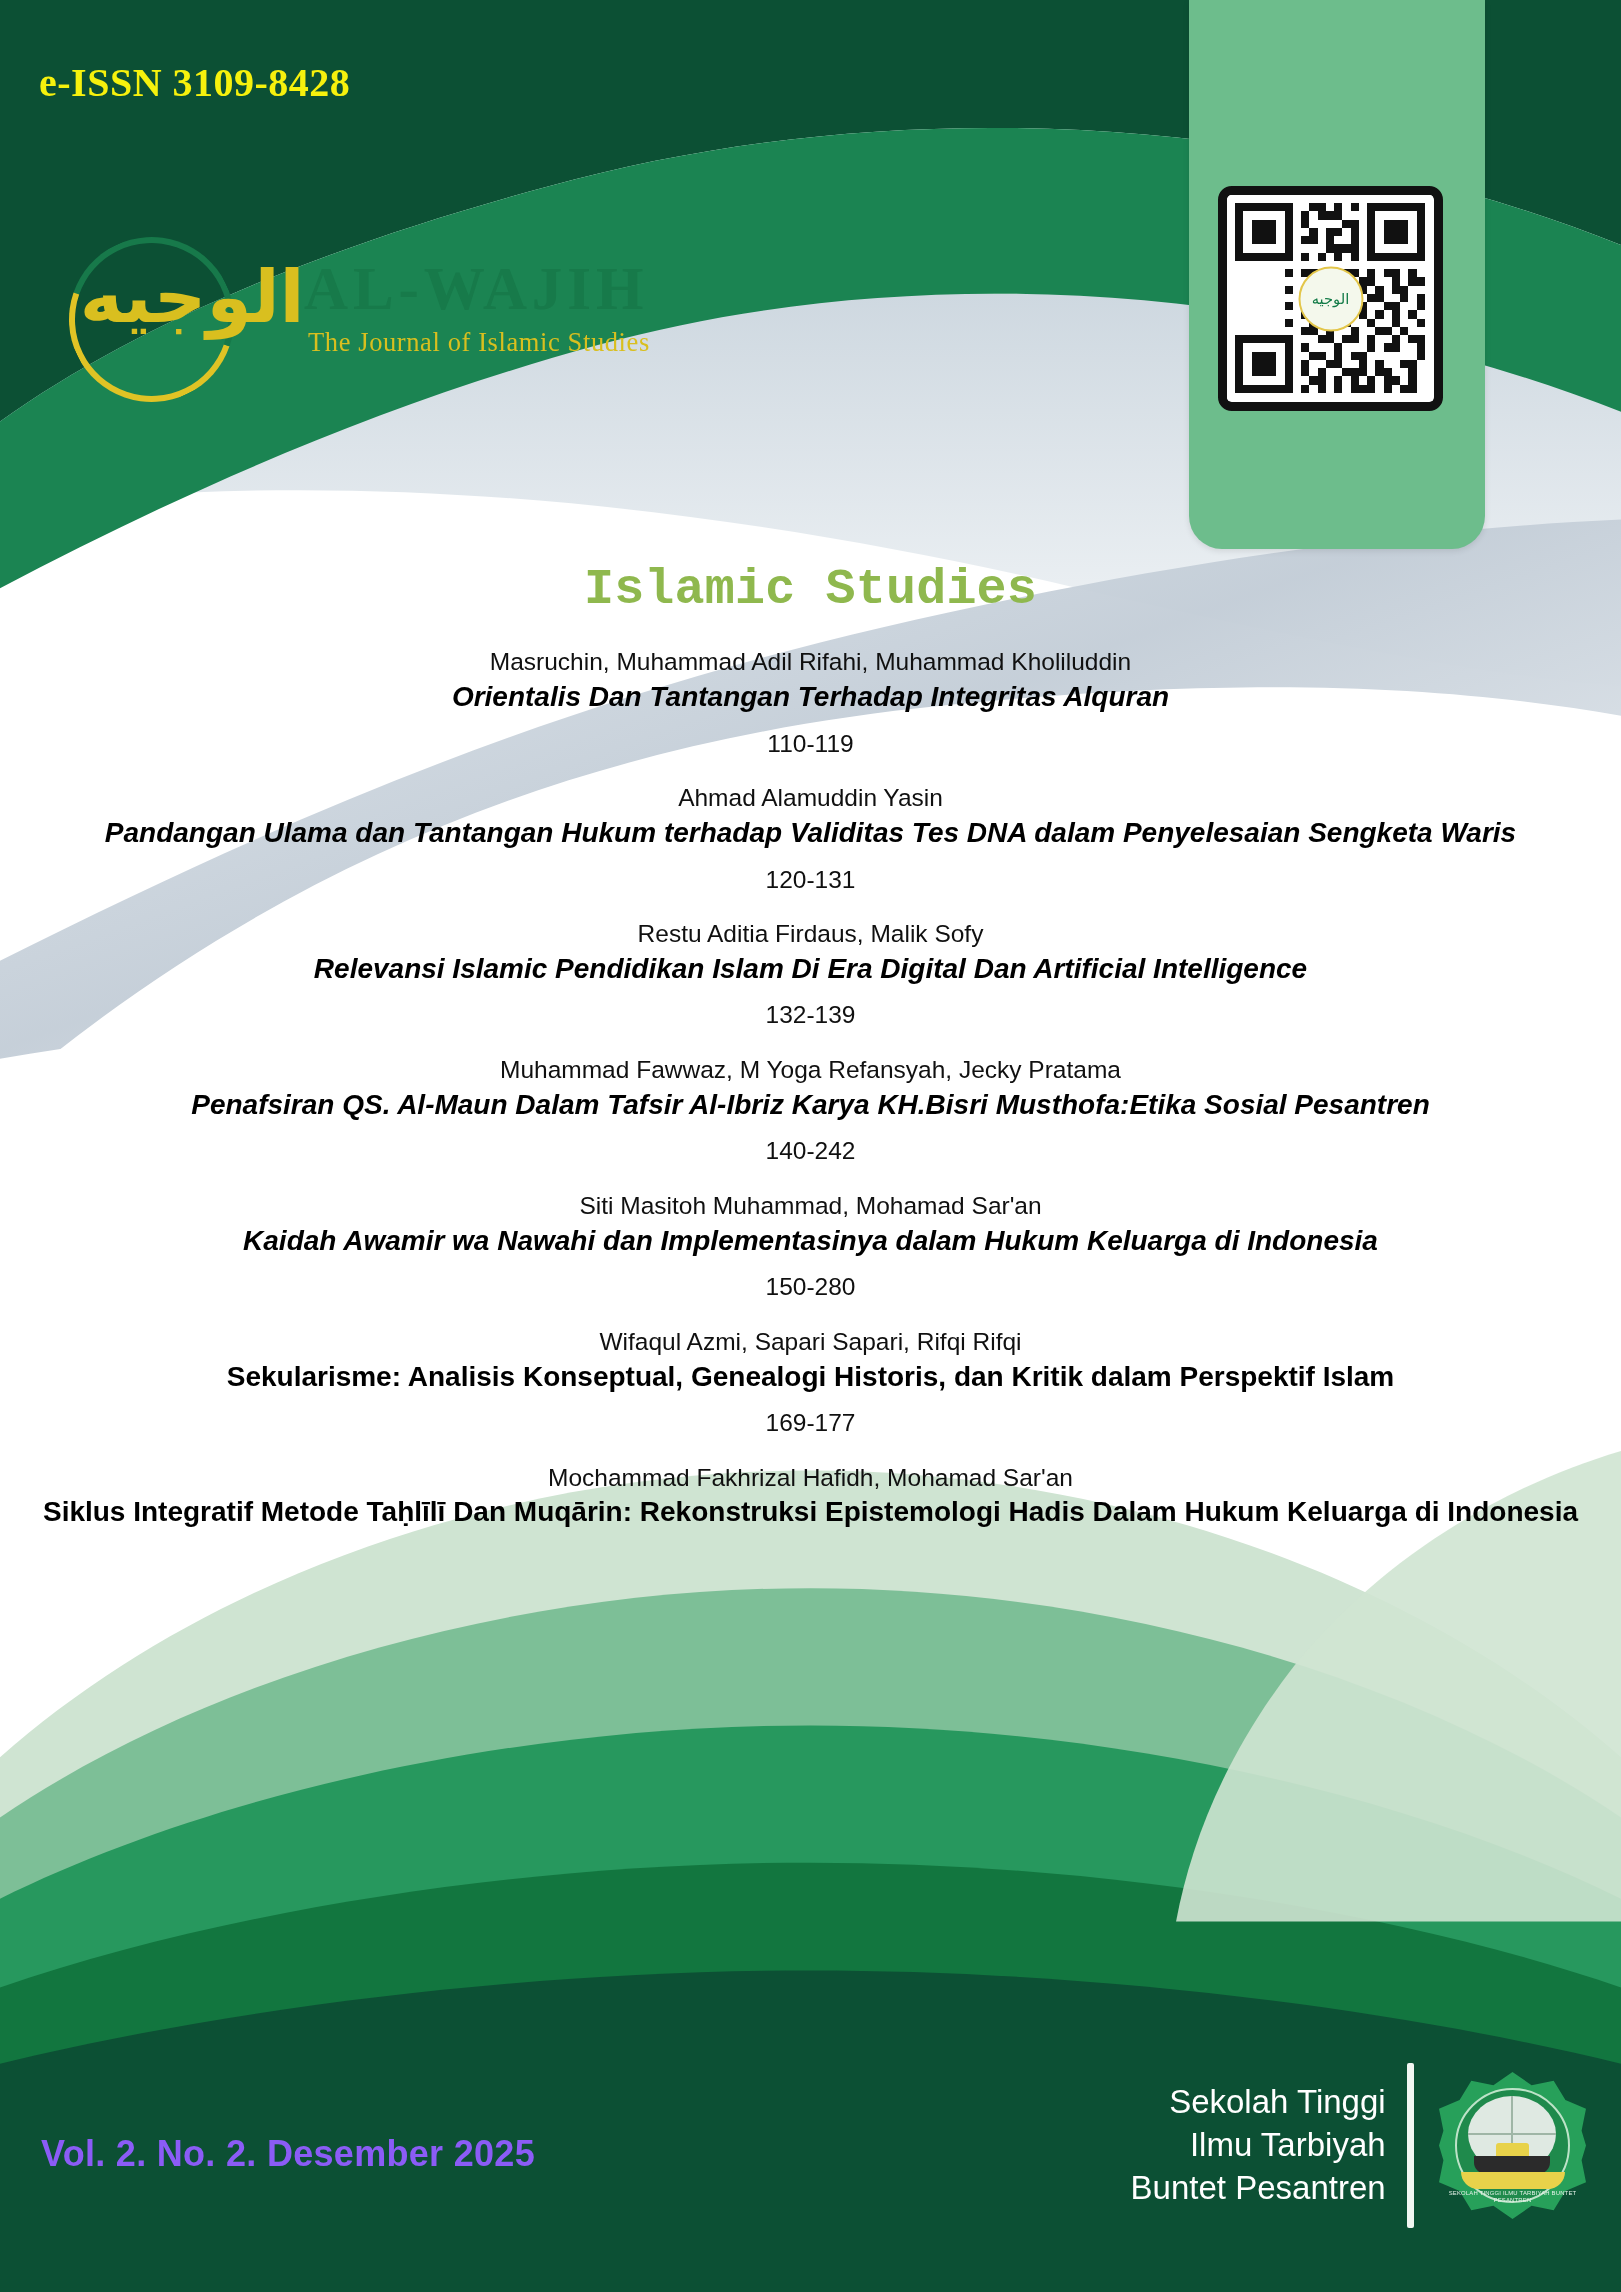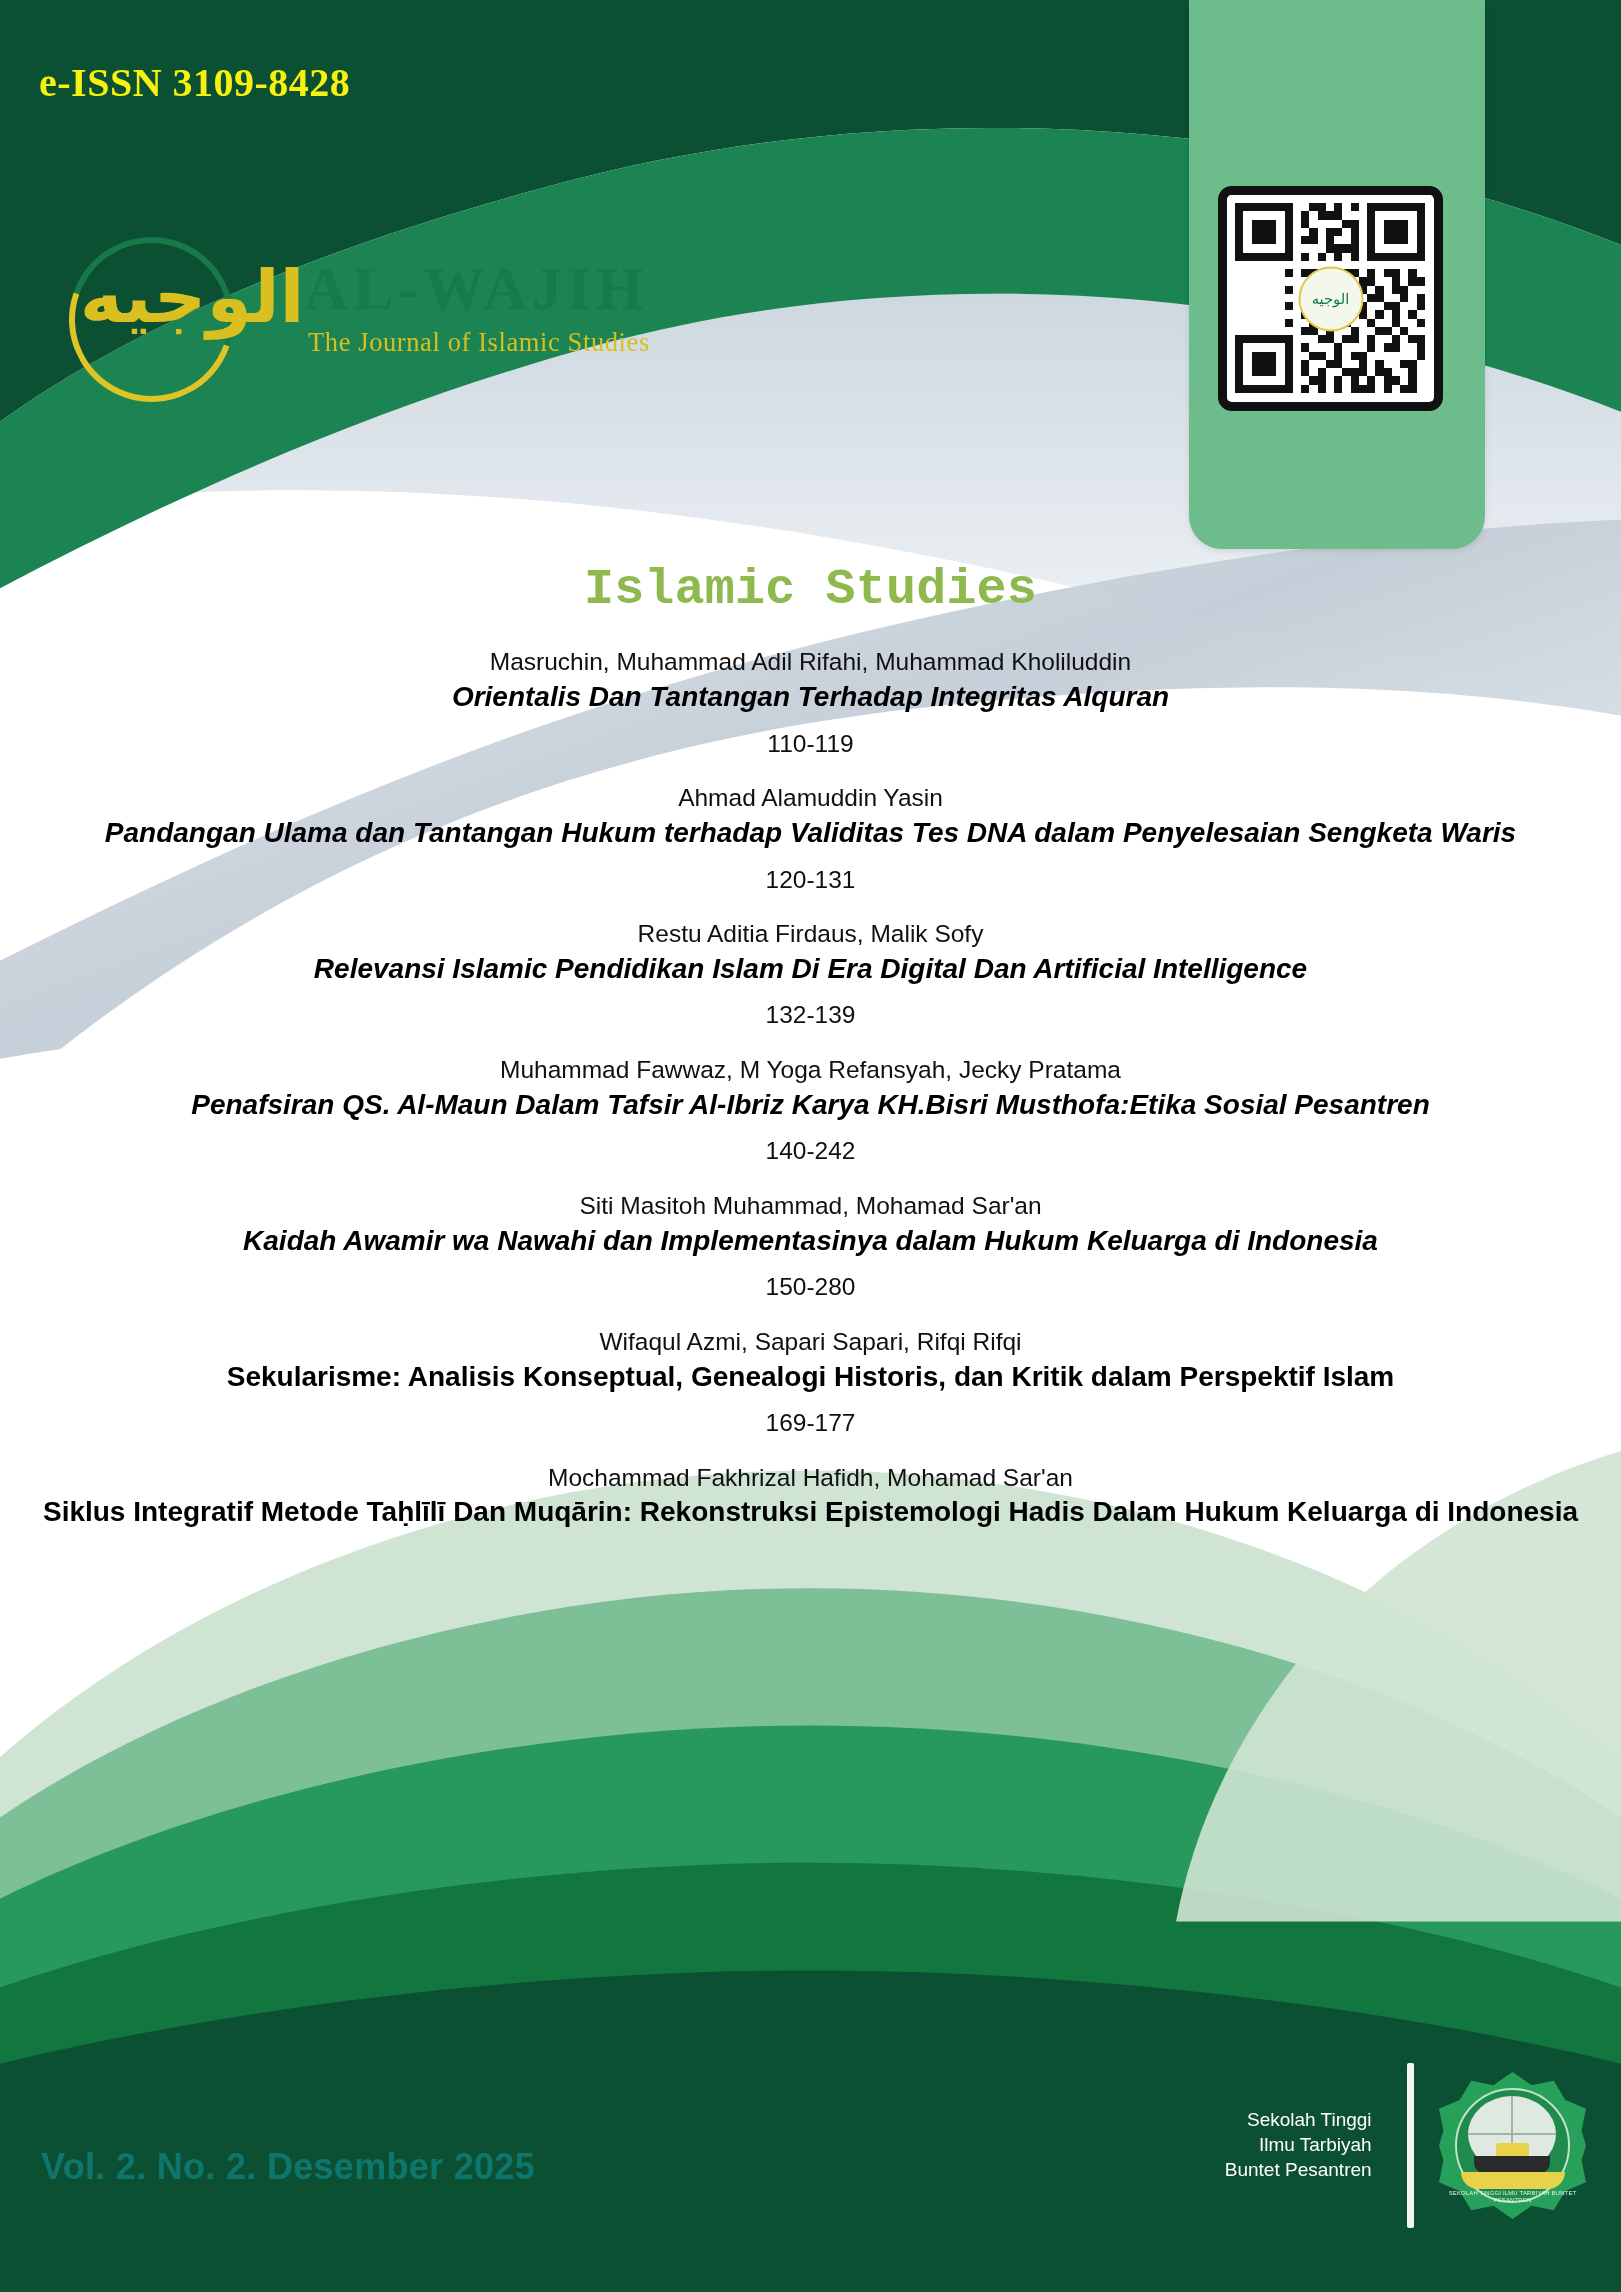--- a/index.html
+++ b/index.html
@@ -93,30 +93,30 @@
   .a-title.upright{font-style:normal;}
   .a-pages{
     font-size:24.5px;color:#101010;margin-top:14px;line-height:1.26;
     font-family:"Liberation Sans", sans-serif;
   }
 
   
   .volume{
     position:absolute;left:41px;top:2133px;
     font-family:"Liberation Sans", sans-serif;
-    font-size:36px;font-weight:bold;color:#0f766e;letter-spacing:0.3px;margin-top:13px;
+    font-size:36px;font-weight:bold;color:#8b5cf6;letter-spacing:0.3px;
   }
   .publisher{
     position:absolute;right:35px;top:2063px;
     display:flex;align-items:center;gap:0px;
   }
   .pub-text{
     text-align:right;color:#ffffff;line-height:1.30;
     font-family:"Liberation Sans", sans-serif;
-    font-size:19px;padding-right:35px;
+    font-size:33px;padding-right:21px;
   }
   .pub-divider{
     width:6.9px;height:165px;background:#f2f7f2;margin-right:25.5px;border-radius:2px;
   }
   .pub-emblem{position:relative;width:147px;height:147px;}
   .pub-emblem .star{
     position:absolute;inset:0;background:#27a05a;
     clip-path:polygon(50% 0%,63% 9%,78% 6%,86% 19%,100% 25%,97% 40%,
                       100% 50%,97% 60%,100% 75%,86% 81%,78% 94%,63% 91%,
                       50% 100%,37% 91%,22% 94%,14% 81%,0% 75%,3% 60%,

